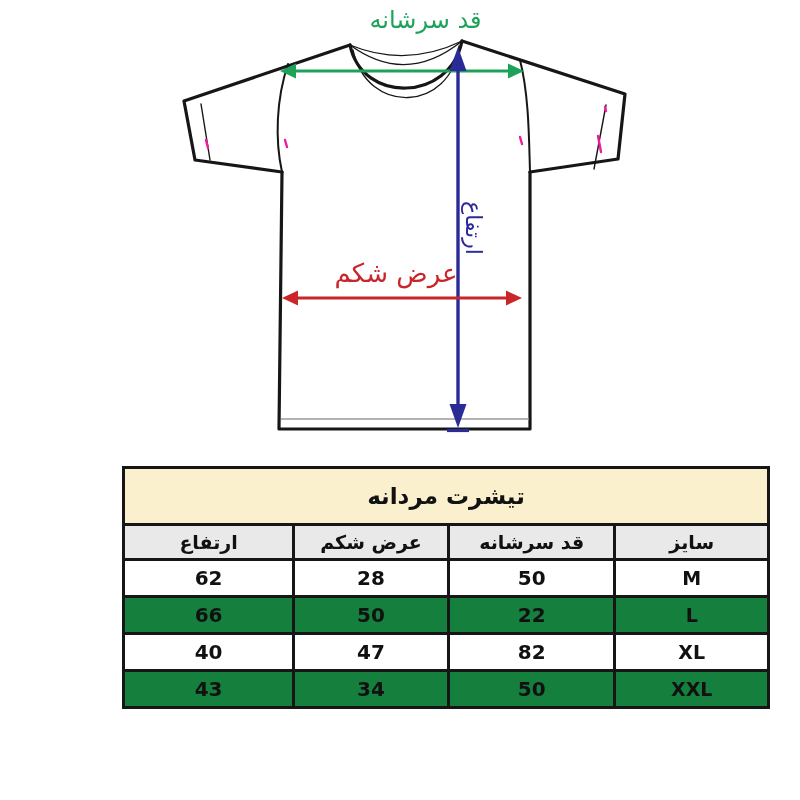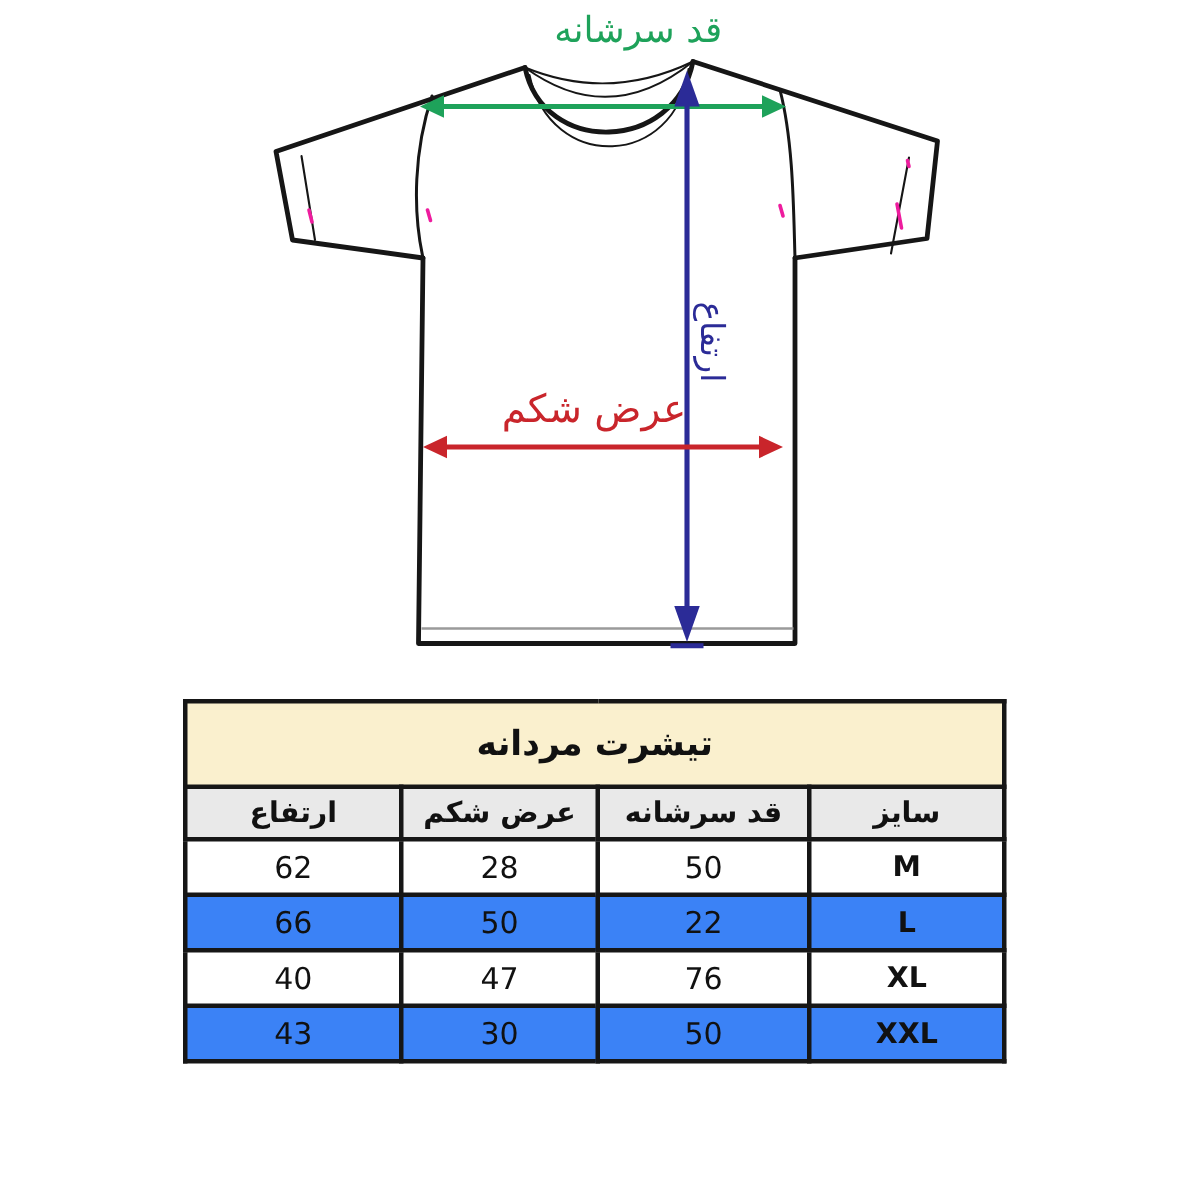--- a/index.html
+++ b/index.html
@@ -10,33 +10,33 @@
   .canvas{position:absolute;inset:0;background:#ffffff;}
   
   .diagram-label{position:absolute;text-align:center;white-space:nowrap;}
   .label-shoulder{left:348px;top:6px;width:155px;font-size:24px;color:#1ea25a;}
   .label-belly{left:316px;top:258px;width:160px;font-size:26px;color:#c9252b;}
   .label-height{
     left:432px;top:212px;width:82px;height:32px;line-height:32px;
     font-size:22px;color:#2b2b97;transform:rotate(90deg);transform-origin:center;
   }
   
-  .size-table-wrap{position:absolute;left:122px;top:466px;width:546px;border-radius:14px;}
+  .size-table-wrap{position:absolute;left:122px;top:466px;width:648px;border-radius:14px;}
   table.size-table{
     border-collapse:collapse;width:100%;direction:rtl;
     border:3px solid #161616;table-layout:fixed;
   }
   table.size-table td,table.size-table th{
     border:3px solid #161616;text-align:center;vertical-align:middle;
     padding:0;color:#111;
   }
   td.title-cell{height:54px;background:#faf0ce;font-size:23px;font-weight:bold;}
   tr.header-row th{height:32px;background:#e9e9e9;font-size:19px;font-weight:bold;}
-  tr.data-row td{height:34px;font-size:20px;font-weight:400;background:#ffffff;}
-  tr.data-row.alt td{background:#3b82f6;}
+  tr.data-row td{height:34px;font-size:20px;font-weight:700;background:#ffffff;}
+  tr.data-row.alt td{background:#15803d;}
   tr.data-row td.size-cell{font-weight:bold;font-size:19px;}
   .col-size{width:130px;}.col-shoulder{width:141px;}
   .col-belly{width:131px;}.col-height{width:144px;}
 </style>
 </head>
 <body>
 
 <div class="canvas">
 
   <svg width="800" height="460" viewBox="0 0 800 460" style="position:absolute;left:0;top:0;">
@@ -123,27 +123,27 @@
           <td>62</td>
         </tr>
         <tr class="data-row alt">
           <td class="size-cell">L</td>
           <td>22</td>
           <td>50</td>
           <td>66</td>
         </tr>
         <tr class="data-row">
           <td class="size-cell">XL</td>
-          <td>76</td>
+          <td>82</td>
           <td>47</td>
           <td>40</td>
         </tr>
         <tr class="data-row alt">
           <td class="size-cell">XXL</td>
           <td>50</td>
-          <td>30</td>
+          <td>34</td>
           <td>43</td>
         </tr>
       </tbody>
     </table>
   </div>
 
 </div>
 
 </body></html>

